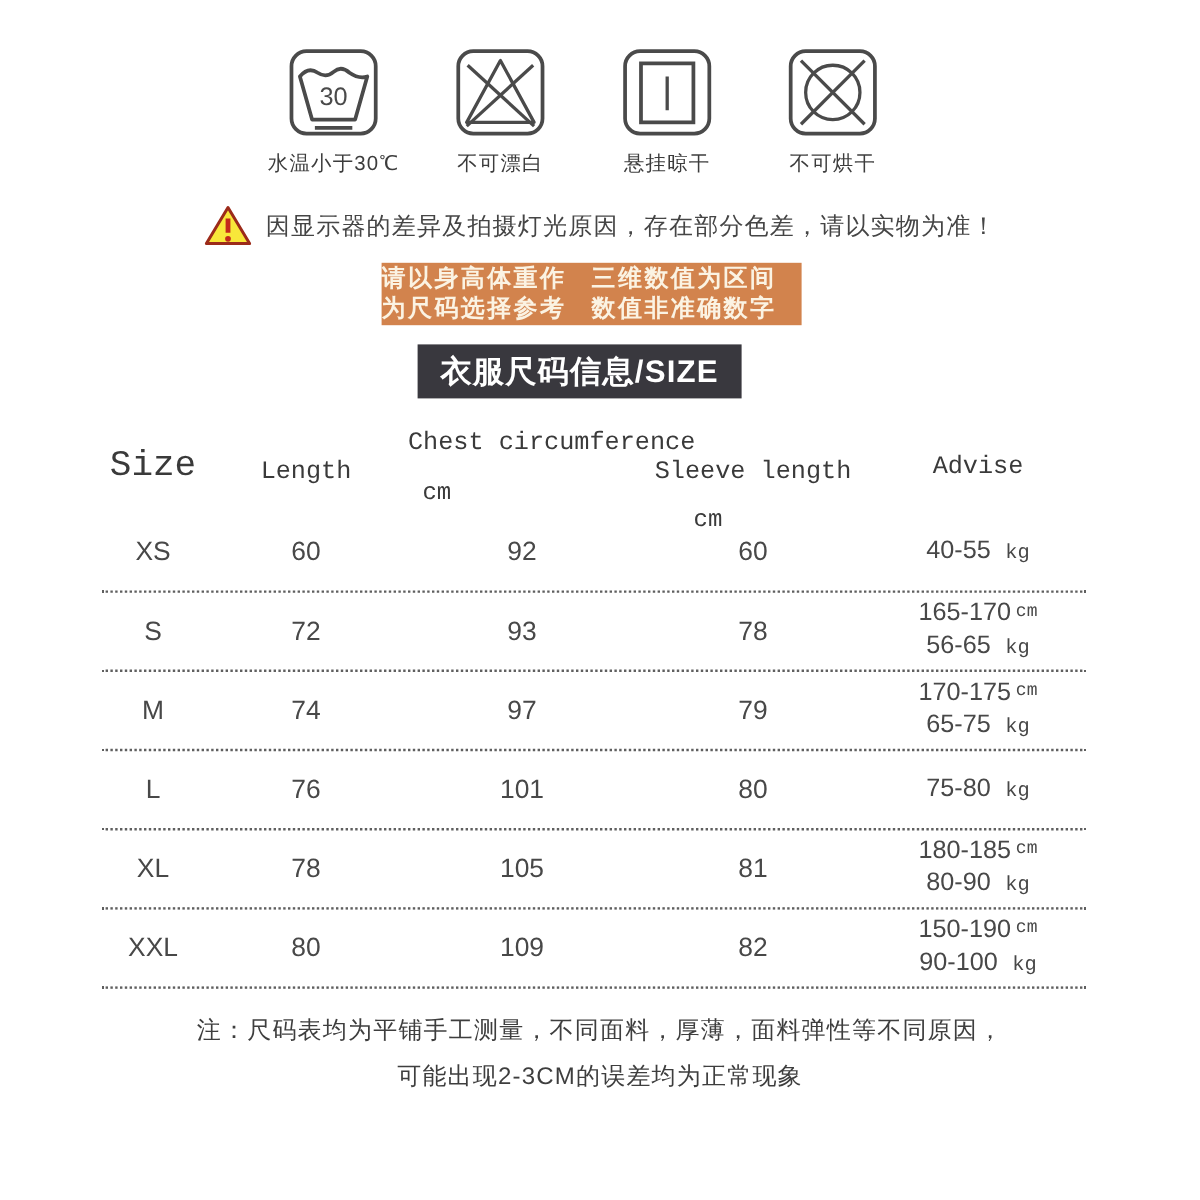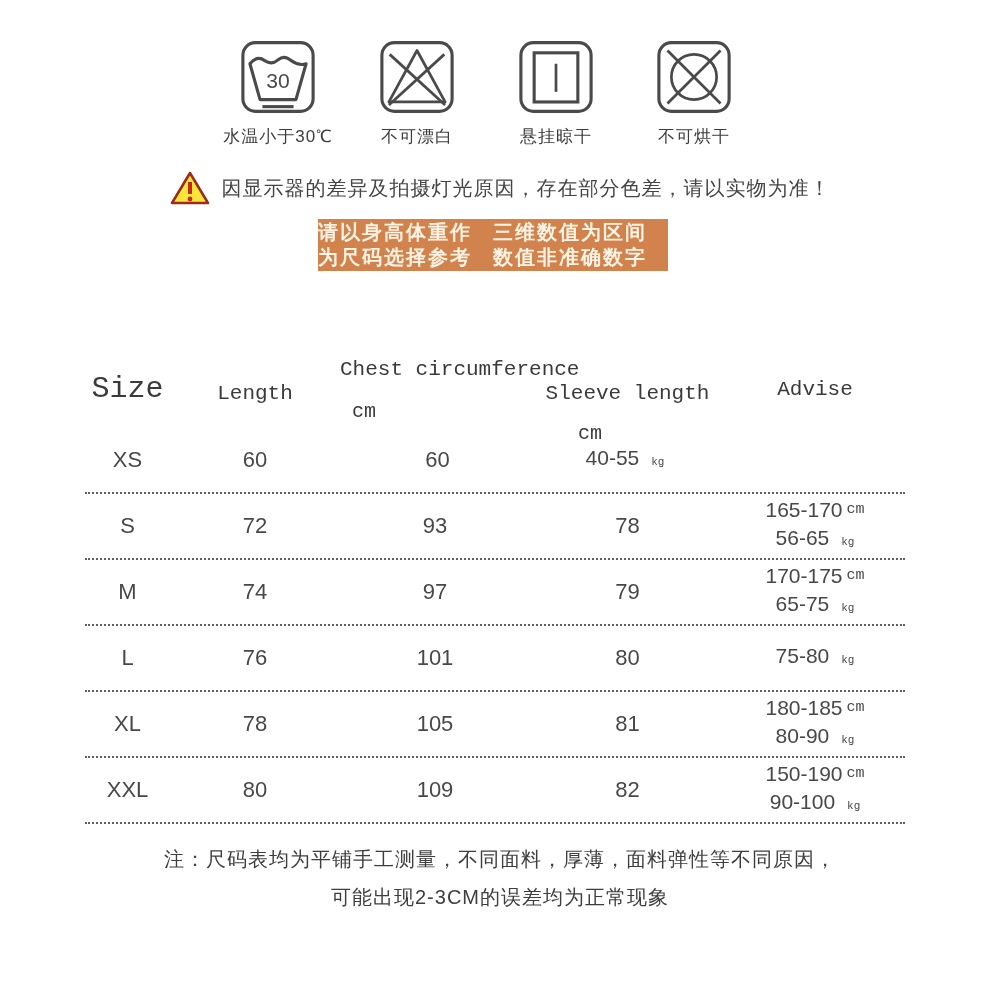--- a/index.html
+++ b/index.html
@@ -39,21 +39,21 @@
   #h-advise{left:640px;width:180px;top:26px;font-size:21px;}
 
   .trow{display:flex;height:64px;align-items:center;border-bottom:2px dotted #5f5f5f;}
   .cell{text-align:center;font-size:22px;color:#484848;}
   .col-size{width:85px;}
   .col-length{width:170px;}
   .col-chest{width:190px;}
   .col-sleeve{width:195px;}
   .col-advise{width:180px;font-size:21px;line-height:24px;}
   .u-sup{font-size:15px;font-family:"Liberation Mono",monospace;position:relative;top:-4px;margin-left:4px;}
-  .u-base{font-size:11px;font-family:"Liberation Mono",monospace;margin-left:12px;}
+  .u-base{font-size:17px;font-family:"Liberation Mono",monospace;margin-left:12px;}
 
   
   #footnote{position:absolute;top:840px;left:0;width:1000px;text-align:center;
             font-size:20px;color:#3e3e3e;line-height:38px;letter-spacing:1px;}
 </style>
 </head>
 <body>
 
 <div id="page">
 
@@ -103,35 +103,37 @@
       <circle cx="20" cy="29" r="2.4" fill="#c3281c"></circle>
     </svg>
     <span class="txt">因显示器的差异及拍摄灯光原因，存在部分色差，请以实物为准！</span>
   </div>
 
   <div id="tip-banner" style="background:#d2834d;color:#fbf3e3">
     <div>请以身高体重作为尺码选择参考</div>
     <div>三维数值为区间数值非准确数字</div>
   </div>
 
+  <div id="title-banner" style="background:#39383e;color:#ffffff">衣服尺码信息/SIZE</div>
 
   <div id="size-table">
     <div id="thead">
       <div class="h" id="h-size">Size</div>
       <div class="h" id="h-length">Length</div>
       <div class="h" id="h-chest">Chest circumference</div>
       <div class="h" id="h-chest-unit">cm</div>
       <div class="h" id="h-sleeve">Sleeve length</div>
       <div class="h" id="h-sleeve-unit">cm</div>
       <div class="h" id="h-advise">Advise</div>
     </div>
 
     <div class="trow">
       <div class="cell col-size">XS</div>
       <div class="cell col-length">60</div>
+      <div class="cell col-chest">92</div>
       <div class="cell col-sleeve">60</div>
       <div class="cell col-advise">
         <div><span>40-55</span><span class="u-base">kg</span></div>
       </div>
     </div>
 
     <div class="trow">
       <div class="cell col-size">S</div>
       <div class="cell col-length">72</div>
       <div class="cell col-chest">93</div>

